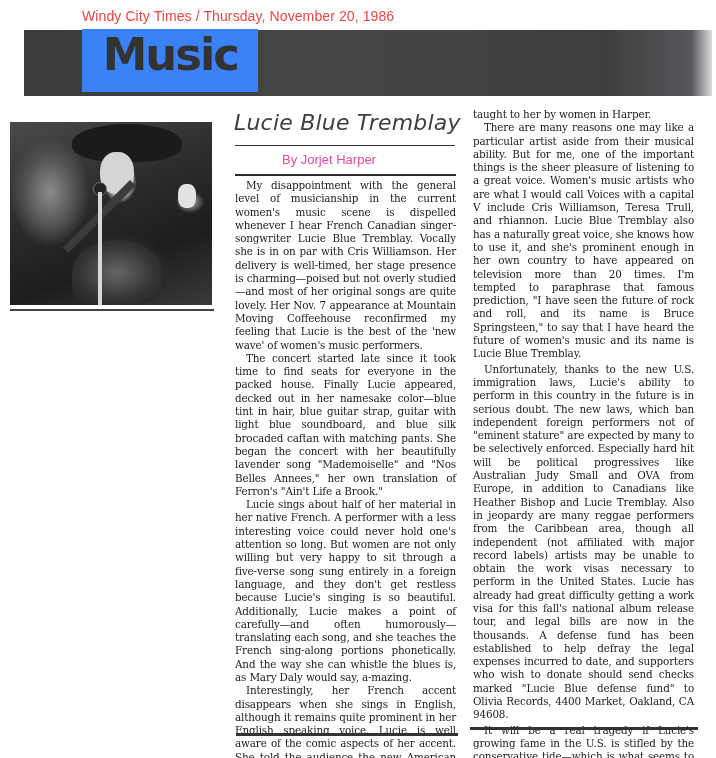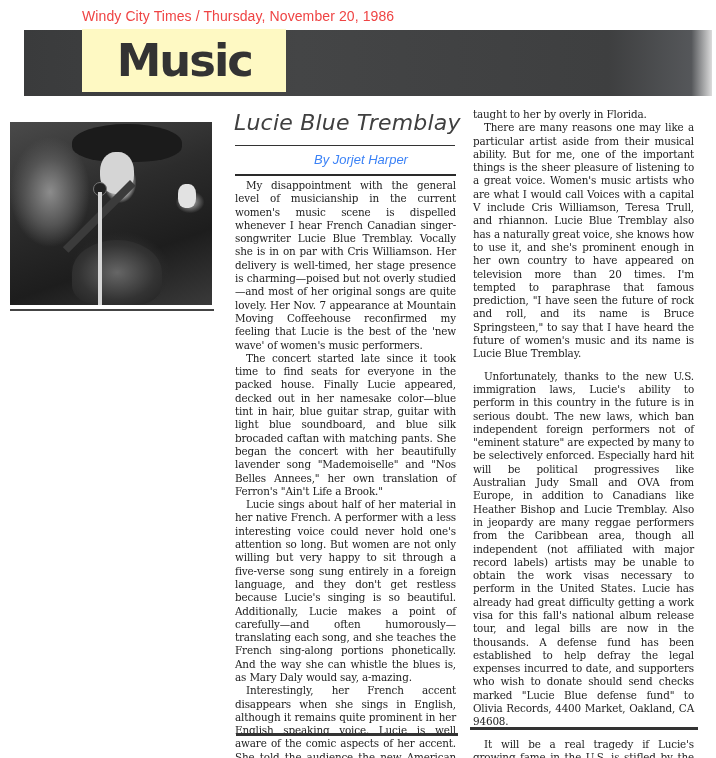--- a/index.html
+++ b/index.html
@@ -11,23 +11,23 @@
     position: absolute; left: 82px; top: 8px;
     font-family: "Liberation Sans", sans-serif; font-size: 14px; color: #ef4444;
     letter-spacing: 0.1px;
   }
   .banner {
     position: absolute; left: 24px; top: 30px; width: 688px; height: 66px;
     background: #3c3d3e;
     background-image: linear-gradient(90deg, #3a3b3c 0%, #444546 40%, #3e3f40 85%, #55575a 97%, #dcdcdc 100%);
   }
   .banner-box {
-    position: absolute; left: 82px; top: 29px; width: 204px; height: 63px;
-    background: #fef9c3;
-    display: flex; align-items: center; justify-content: center;
+    position: absolute; left: 82px; top: 29px; width: 176px; height: 63px;
+    background: #3b82f6;
+    display: flex; align-items: flex-start; justify-content: center;
   }
   .banner-title {
     font-family: "DejaVu Sans", sans-serif; font-weight: bold; font-size: 44px;
     color: #333; letter-spacing: -2px; transform: scaleX(1.02);
   }
   .photo {
     position: absolute; left: 10px; top: 122px; width: 202px; height: 183px;
     background:
       radial-gradient(ellipse 22px 28px at 110px 60px, #cfcfcf 0%, #9c9c9c 55%, transparent 75%),
       radial-gradient(ellipse 18px 14px at 180px 80px, #bbbbbb 0%, transparent 80%),
@@ -68,34 +68,34 @@
   }
   .article-title {
     position: absolute; left: 234px; top: 110px;
     font-family: "DejaVu Sans", sans-serif; font-style: italic; font-size: 22px; color: #404040;
     letter-spacing: 0.2px;
   }
   .rule-thin {
     position: absolute; left: 235px; top: 145px; width: 220px; height: 1px; background: #333;
   }
   .byline {
-    position: absolute; left: 251px; top: 152px; width: 220px; text-align: center;
-    font-family: "Liberation Sans", sans-serif; font-size: 13px; color: #3b82f6; font-style: italic;
+    position: absolute; left: 219px; top: 152px; width: 220px; text-align: center;
+    font-family: "Liberation Sans", sans-serif; font-size: 13px; color: #ec4899;
   }
   .rule-thick {
     position: absolute; left: 235px; top: 174px; width: 221px; height: 2px; background: #2a2a2a;
   }
   .col {
     position: absolute; font-size: 10.4px; line-height: 13.3px; text-align: justify;
     font-family: "DejaVu Serif", serif; color: #222;
     letter-spacing: -0.15px;
   }
   .col p { margin: 0; text-indent: 11px; }
   .col p.noindent { text-indent: 0; }
-  .col p.gap { margin-top: 9px; }
+  .col p.gap { margin-top: 2px; }
   .col1 { left: 235px; top: 179px; width: 221px; }
   .col2 { left: 473px; top: 108px; width: 221px; }
   .end-rule-1 {
     position: absolute; left: 236px; top: 733px; width: 222px; height: 3px; background: #333;
   }
   .end-rule-2 {
     position: absolute; left: 470px; top: 727px; width: 228px; height: 3px; background: #333;
   }
 </style>
 </head>
@@ -126,18 +126,18 @@
 
 <div class="col col1">
   <p>My disappointment with the general level of musicianship in the current women's music scene is dispelled whenever I hear French Canadian singer-songwriter Lucie Blue Tremblay. Vocally she is in on par with Cris Williamson. Her delivery is well-timed, her stage presence is charming—poised but not overly studied—and most of her original songs are quite lovely. Her Nov. 7 appearance at Mountain Moving Coffeehouse reconfirmed my feeling that Lucie is the best of the 'new wave' of women's music performers.</p>
   <p>The concert started late since it took time to find seats for everyone in the packed house. Finally Lucie appeared, decked out in her namesake color—blue tint in hair, blue guitar strap, guitar with light blue soundboard, and blue silk brocaded caftan with matching pants. She began the concert with her beautifully lavender song "Mademoiselle" and "Nos Belles Annees," her own translation of Ferron's "Ain't Life a Brook."</p>
   <p>Lucie sings about half of her material in her native French. A performer with a less interesting voice could never hold one's attention so long. But women are not only willing but very happy to sit through a five-verse song sung entirely in a foreign language, and they don't get restless because Lucie's singing is so beautiful. Additionally, Lucie makes a point of carefully—and often humorously—translating each song, and she teaches the French sing-along portions phonetically. And the way she can whistle the blues is, as Mary Daly would say, a-mazing.</p>
   <p>Interestingly, her French accent disappears when she sings in English, although it remains quite prominent in her English speaking voice. Lucie is well aware of the comic aspects of her accent. She told the audience the new American words and phrases she's learned, such as "sleazebag." And to the delight of the audience, she sang a verse of "Mademoiselle" imitating an American Southern accent (and changing the words slightly), which she said was</p>
 </div>
 <div class="end-rule-1"></div>
 
 <div class="col col2">
-  <p class="noindent">taught to her by overly in Florida.</p>
+  <p class="noindent">taught to her by women in Harper.</p>
   <p>There are many reasons one may like a particular artist aside from their musical ability. But for me, one of the important things is the sheer pleasure of listening to a great voice. Women's music artists who are what I would call Voices with a capital V include Cris Williamson, Teresa Trull, and rhiannon. Lucie Blue Tremblay also has a naturally great voice, she knows how to use it, and she's prominent enough in her own country to have appeared on television more than 20 times. I'm tempted to paraphrase that famous prediction, "I have seen the future of rock and roll, and its name is Bruce Springsteen," to say that I have heard the future of women's music and its name is Lucie Blue Tremblay.</p>
   <p class="gap">Unfortunately, thanks to the new U.S. immigration laws, Lucie's ability to perform in this country in the future is in serious doubt. The new laws, which ban independent foreign performers not of "eminent stature" are expected by many to be selectively enforced. Especially hard hit will be political progressives like Australian Judy Small and OVA from Europe, in addition to Canadians like Heather Bishop and Lucie Tremblay. Also in jeopardy are many reggae performers from the Caribbean area, though all independent (not affiliated with major record labels) artists may be unable to obtain the work visas necessary to perform in the United States. Lucie has already had great difficulty getting a work visa for this fall's national album release tour, and legal bills are now in the thousands. A defense fund has been established to help defray the legal expenses incurred to date, and supporters who wish to donate should send checks marked "Lucie Blue defense fund" to Olivia Records, 4400 Market, Oakland, CA 94608.</p>
   <p class="gap">It will be a real tragedy if Lucie's growing fame in the U.S. is stifled by the conservative tide—which is what seems to be happening. The future of women's music—not to mention other progressive, independent music—is being seriously threatened by the new INS law. This is a clearcut case of government suppression of the arts.</p>
 </div>
 <div class="end-rule-2"></div>
 
 </body></html>

